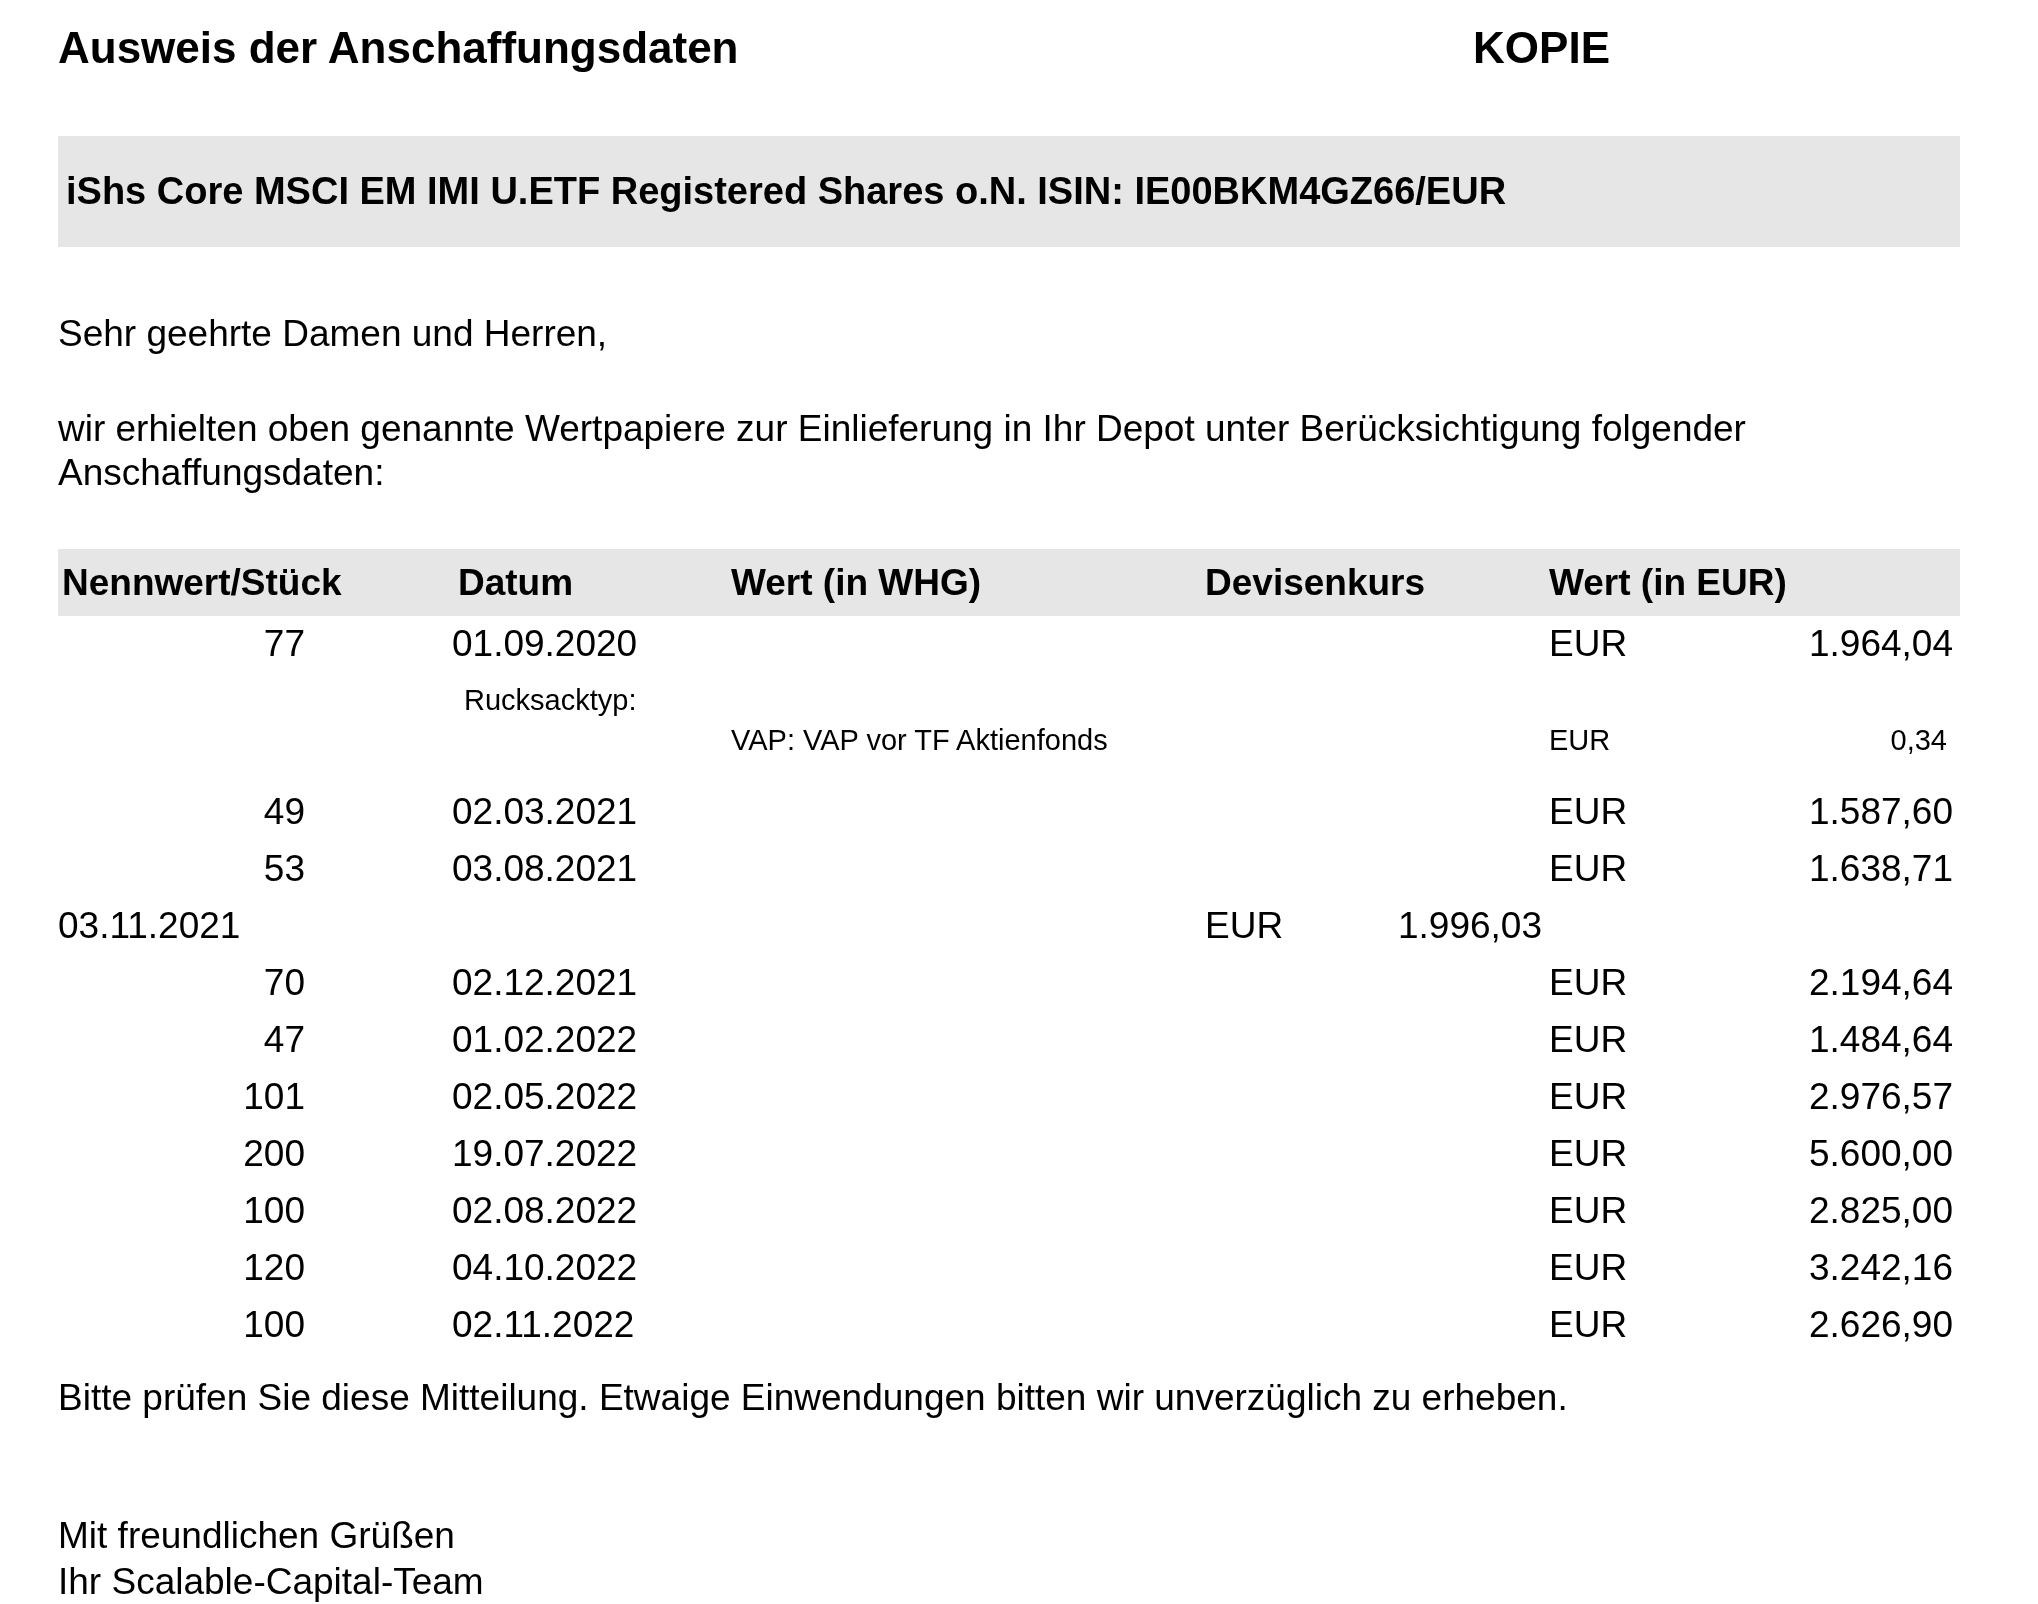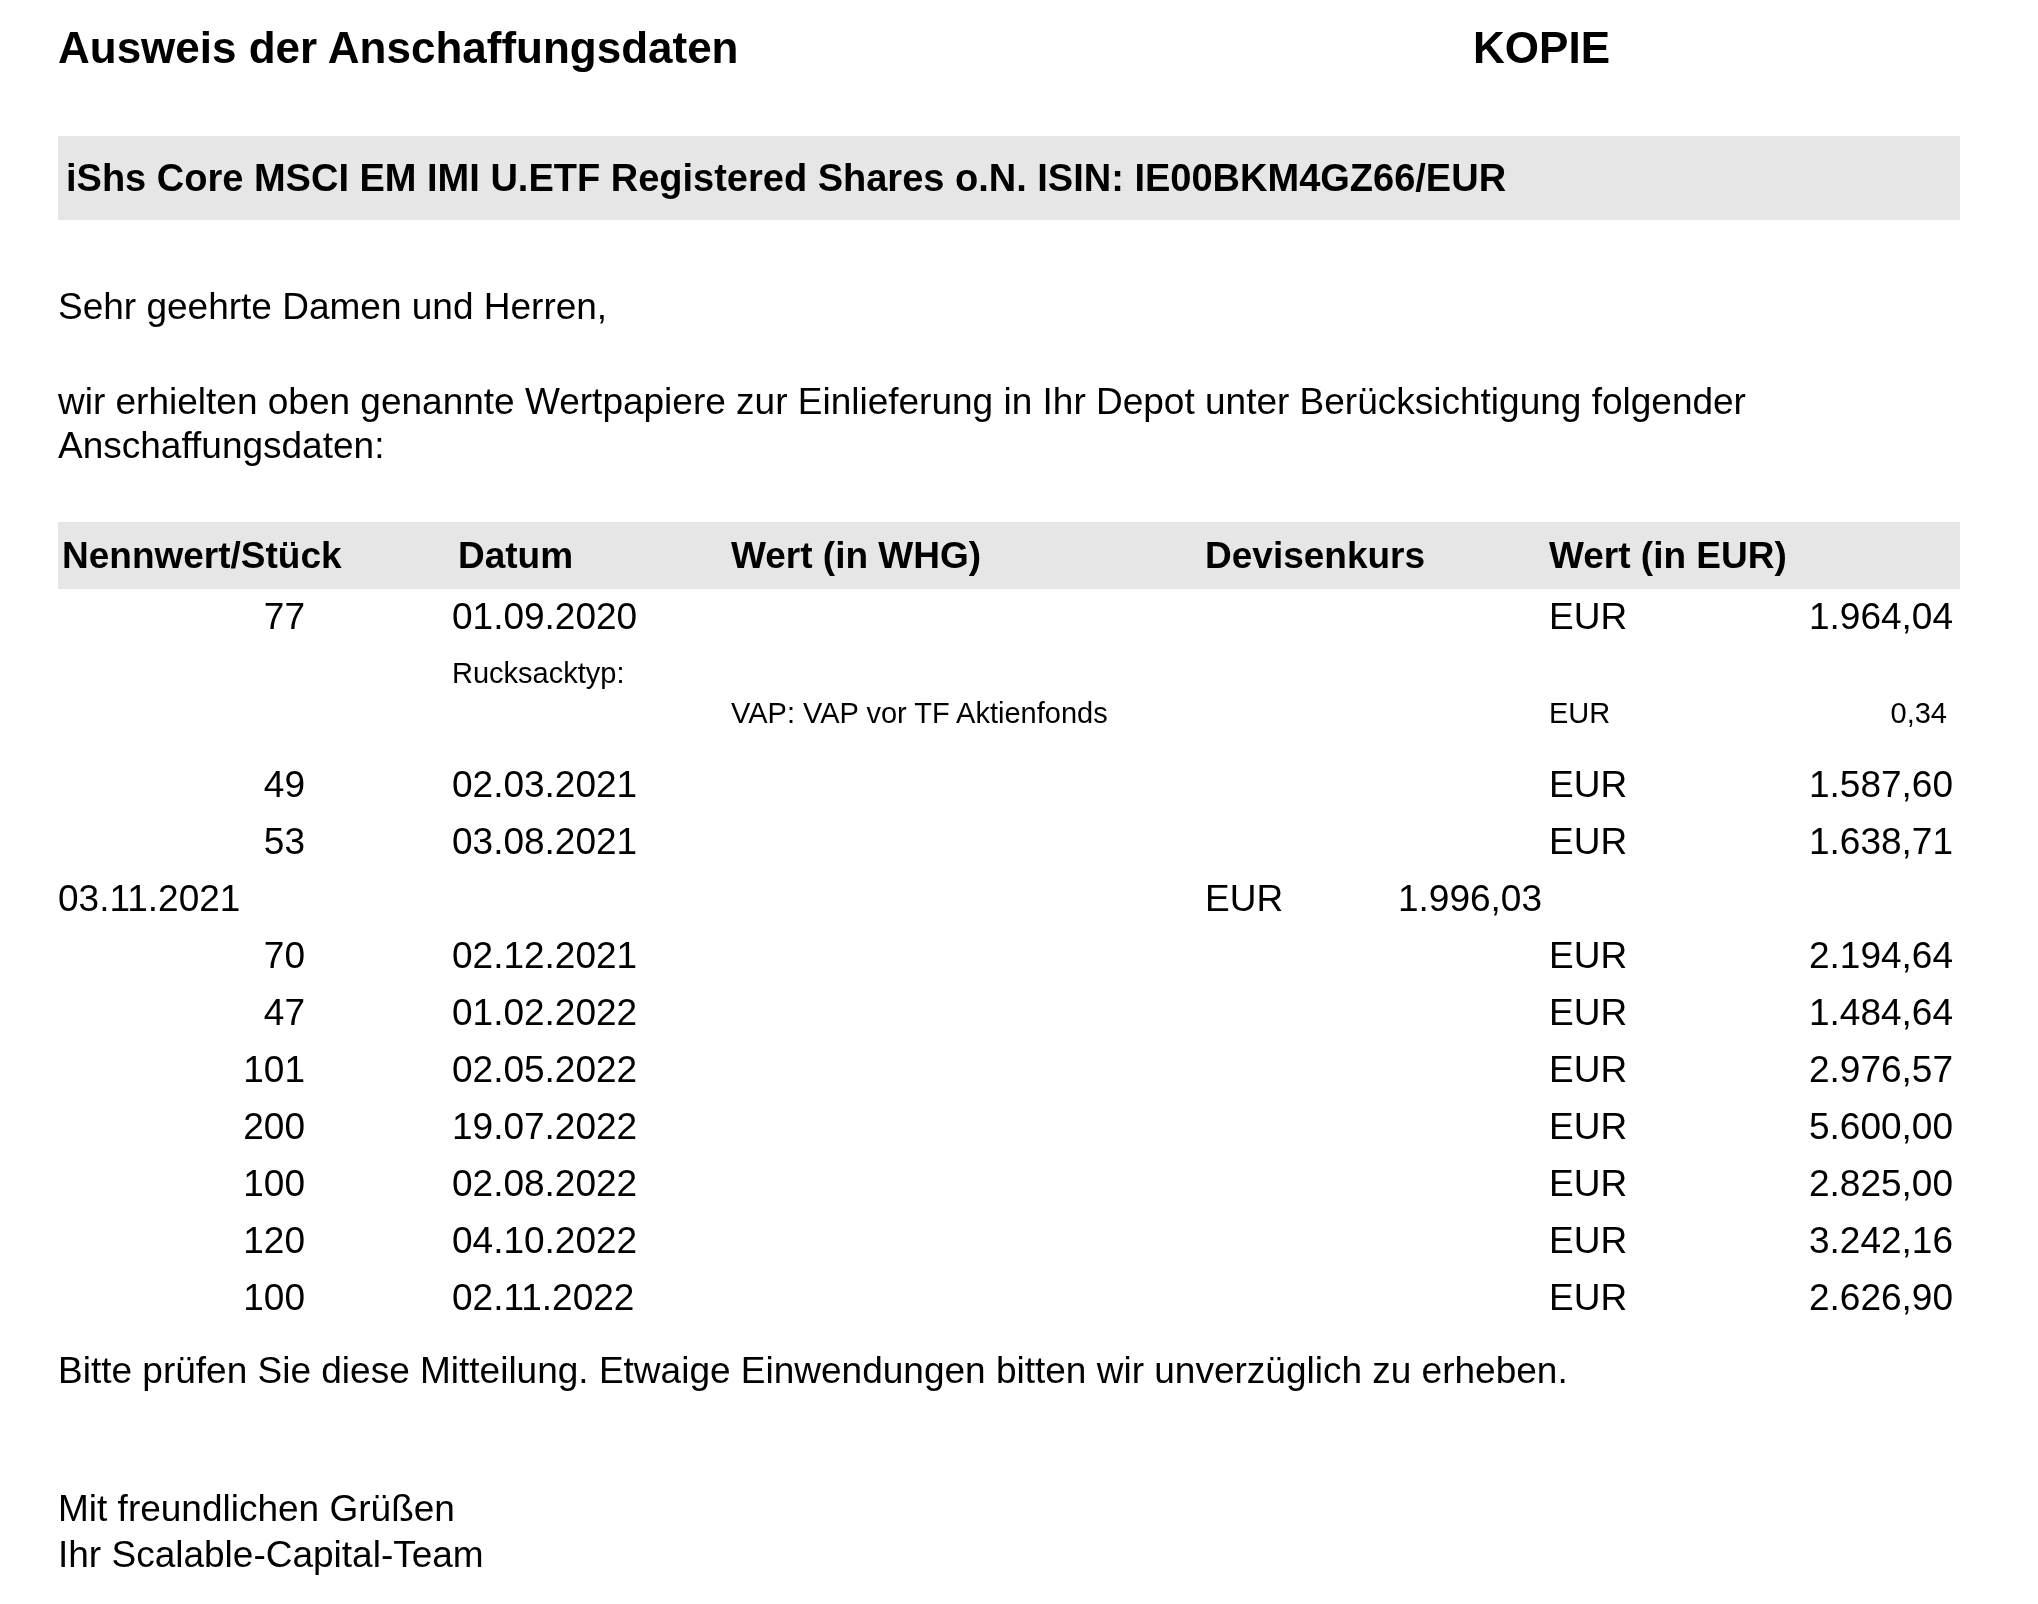--- a/index.html
+++ b/index.html
@@ -8,21 +8,21 @@
     width:2038px; height:1604px;
     padding:24px 78px 0 58px;
     font-family:"Liberation Sans", sans-serif;
     color:#000;
     overflow:hidden;
   }
   .title-row { display:flex; align-items:flex-start; font-size:44px; font-weight:bold; line-height:48px; }
   .copy-stamp { margin-left:auto; margin-right:350px; }
 
   .security-bar {
-    margin-top:64px; height:84px; background:#e6e6e6;
+    margin-top:64px; height:111px; background:#e6e6e6;
     display:flex; align-items:center;
     font-size:38px; font-weight:bold; padding:0 8px;
     white-space:nowrap;
   }
 
   .salutation { margin-top:64px; font-size:37px; line-height:46px; }
   .intro { margin-top:50px; font-size:37px; line-height:44px; }
 
   .grid-cols {
     display:grid;
@@ -32,21 +32,21 @@
     margin-top:54px; height:67px; background:#e6e6e6;
     align-items:center; font-size:37px; font-weight:bold;
   }
   .table-header .h1 { padding-left:4px; }
   .table-header .h2 { padding-left:6px; }
 
   .trow { font-size:37px; line-height:37px; margin-top:20px; }
   .trow .c1 { text-align:right; padding-right:147px; }
   .trow .c5 { display:flex; justify-content:space-between; padding-right:7px; }
   .trow.main:first-child { margin-top:9px; }
-  .trow.sub-label { font-size:29px; line-height:30px; margin-top:23px; }
+  .trow.sub-label { font-size:29px; line-height:30px; margin-top:23px;gap:12px; }
   .trow.sub-value { font-size:29px; line-height:30px; margin-top:10px; }
   .trow.sub-value .c5 { padding-right:13px; }
   .trow.sub-value + .trow.main { margin-top:38px; }
 
   .notice { margin-top:36px; font-size:37px; line-height:37px; }
   .closing { margin-top:97px; font-size:37px; line-height:46px; }
 </style>
 </head>
 <body>
 

